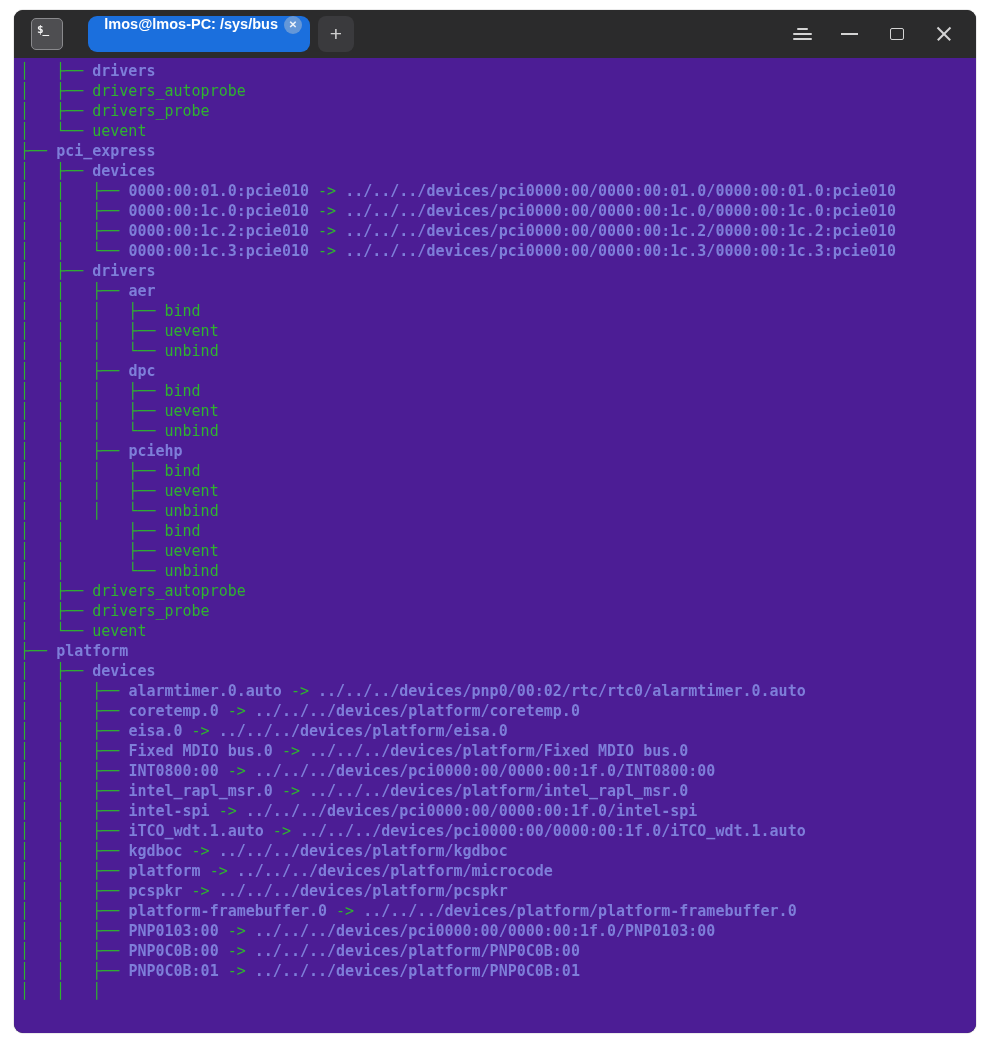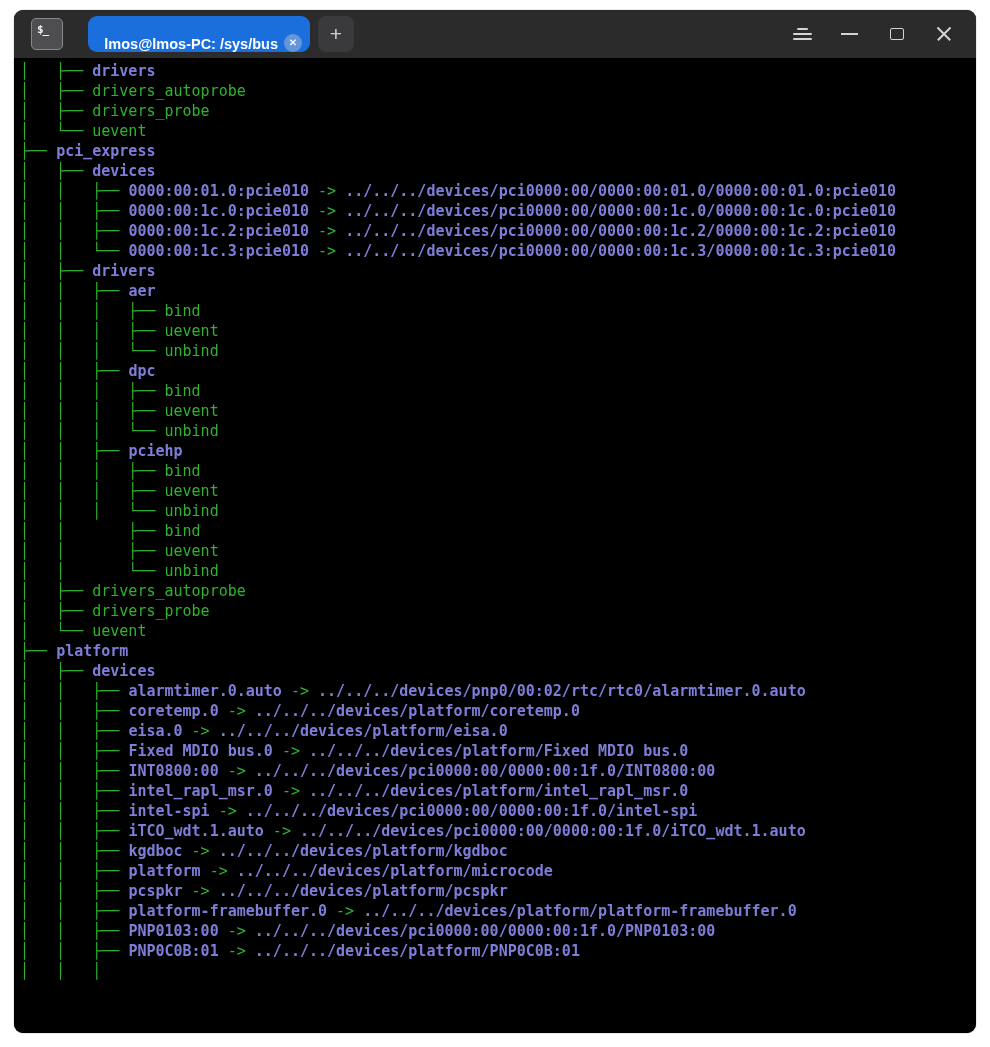--- a/index.html
+++ b/index.html
@@ -16,21 +16,21 @@
     width:32px;height:32px;margin-left:17px;border-radius:5px;
     background:#4e4e51;border:1px solid #8a8a8d;box-sizing:border-box;
     display:flex;align-items:flex-start;justify-content:flex-start;
   }
   .app-icon span{
     color:#f2f2f2;font-family:"DejaVu Sans Mono", monospace;
     font-size:11px;font-weight:bold;padding:4px 0 0 5px;letter-spacing:-1px;
   }
   .tab{
     margin-left:25px;width:222px;height:36px;border-radius:9px;
-    background:var(--tab-blue);display:flex;align-items:flex-end;justify-content:flex-end;
+    background:var(--tab-blue);display:flex;align-items:flex-start;justify-content:flex-end;
     cursor:default;
   }
   .tab-label{
     color:#ffffff;font-size:14.5px;font-weight:700;white-space:nowrap;
   }
   .tab-close{
     width:18px;height:18px;border-radius:50%;background:rgba(190,200,210,0.45);
     margin:0 8px 0 6px;display:flex;align-items:center;justify-content:center;
   }
   .tab-close span{color:#f0f4fa;font-size:10px;line-height:10px;font-weight:700;}
@@ -51,21 +51,21 @@
   .menu-icon i:nth-child(3){width:19px;}
   .min-icon{display:block;width:17px;height:2px;background:#d4d4d4;}
   .max-icon{display:block;width:14px;height:12px;border:1.5px solid #d4d4d4;border-radius:2px;box-sizing:border-box;}
   .x-icon{position:relative;display:block;width:16px;height:16px;}
   .x-icon::before,.x-icon::after{
     content:"";position:absolute;left:-1px;top:7px;width:18px;height:1.6px;background:#d4d4d4;
   }
   .x-icon::before{transform:rotate(45deg);}
   .x-icon::after{transform:rotate(-45deg);}
   .terminal{
-    height:975px;background:#000000;padding:3px 0 0 6px;box-sizing:border-box;
+    height:975px;background:#4c1d95;padding:3px 0 0 6px;box-sizing:border-box;
     overflow:hidden;cursor:text;
   }
   .row{
     white-space:pre;font-family:"DejaVu Sans Mono", monospace;
     font-size:15px;line-height:20px;height:20px;
   }
   .prefix{color:var(--green);}
   .name.dir{color:var(--purple);font-weight:bold;}
   .name.file{color:var(--green);}
   .name.link{color:var(--purple);font-weight:bold;text-align:right;}
@@ -143,16 +143,17 @@
       <div class="row"><span class="prefix">│   │   ├── </span><span class="name link">Fixed MDIO bus.0</span><span class="prefix"> -&gt; </span><span class="name link">../../../devices/platform/Fixed MDIO bus.0</span></div>
       <div class="row"><span class="prefix">│   │   ├── </span><span class="name link">INT0800:00</span><span class="prefix"> -&gt; </span><span class="name link">../../../devices/pci0000:00/0000:00:1f.0/INT0800:00</span></div>
       <div class="row"><span class="prefix">│   │   ├── </span><span class="name link">intel_rapl_msr.0</span><span class="prefix"> -&gt; </span><span class="name link">../../../devices/platform/intel_rapl_msr.0</span></div>
       <div class="row"><span class="prefix">│   │   ├── </span><span class="name link">intel-spi</span><span class="prefix"> -&gt; </span><span class="name link">../../../devices/pci0000:00/0000:00:1f.0/intel-spi</span></div>
       <div class="row"><span class="prefix">│   │   ├── </span><span class="name link">iTCO_wdt.1.auto</span><span class="prefix"> -&gt; </span><span class="name link">../../../devices/pci0000:00/0000:00:1f.0/iTCO_wdt.1.auto</span></div>
       <div class="row"><span class="prefix">│   │   ├── </span><span class="name link">kgdboc</span><span class="prefix"> -&gt; </span><span class="name link">../../../devices/platform/kgdboc</span></div>
       <div class="row"><span class="prefix">│   │   ├── </span><span class="name link">platform</span><span class="prefix"> -&gt; </span><span class="name link">../../../devices/platform/microcode</span></div>
       <div class="row"><span class="prefix">│   │   ├── </span><span class="name link">pcspkr</span><span class="prefix"> -&gt; </span><span class="name link">../../../devices/platform/pcspkr</span></div>
       <div class="row"><span class="prefix">│   │   ├── </span><span class="name link">platform-framebuffer.0</span><span class="prefix"> -&gt; </span><span class="name link">../../../devices/platform/platform-framebuffer.0</span></div>
       <div class="row"><span class="prefix">│   │   ├── </span><span class="name link">PNP0103:00</span><span class="prefix"> -&gt; </span><span class="name link">../../../devices/pci0000:00/0000:00:1f.0/PNP0103:00</span></div>
+      <div class="row"><span class="prefix">│   │   ├── </span><span class="name link">PNP0C0B:00</span><span class="prefix"> -&gt; </span><span class="name link">../../../devices/platform/PNP0C0B:00</span></div>
       <div class="row"><span class="prefix">│   │   ├── </span><span class="name link">PNP0C0B:01</span><span class="prefix"> -&gt; </span><span class="name link">../../../devices/platform/PNP0C0B:01</span></div>
       <div class="row"><span class="prefix">│   │   │</span></div>
     </div>
 </div>
 
 </body></html>

